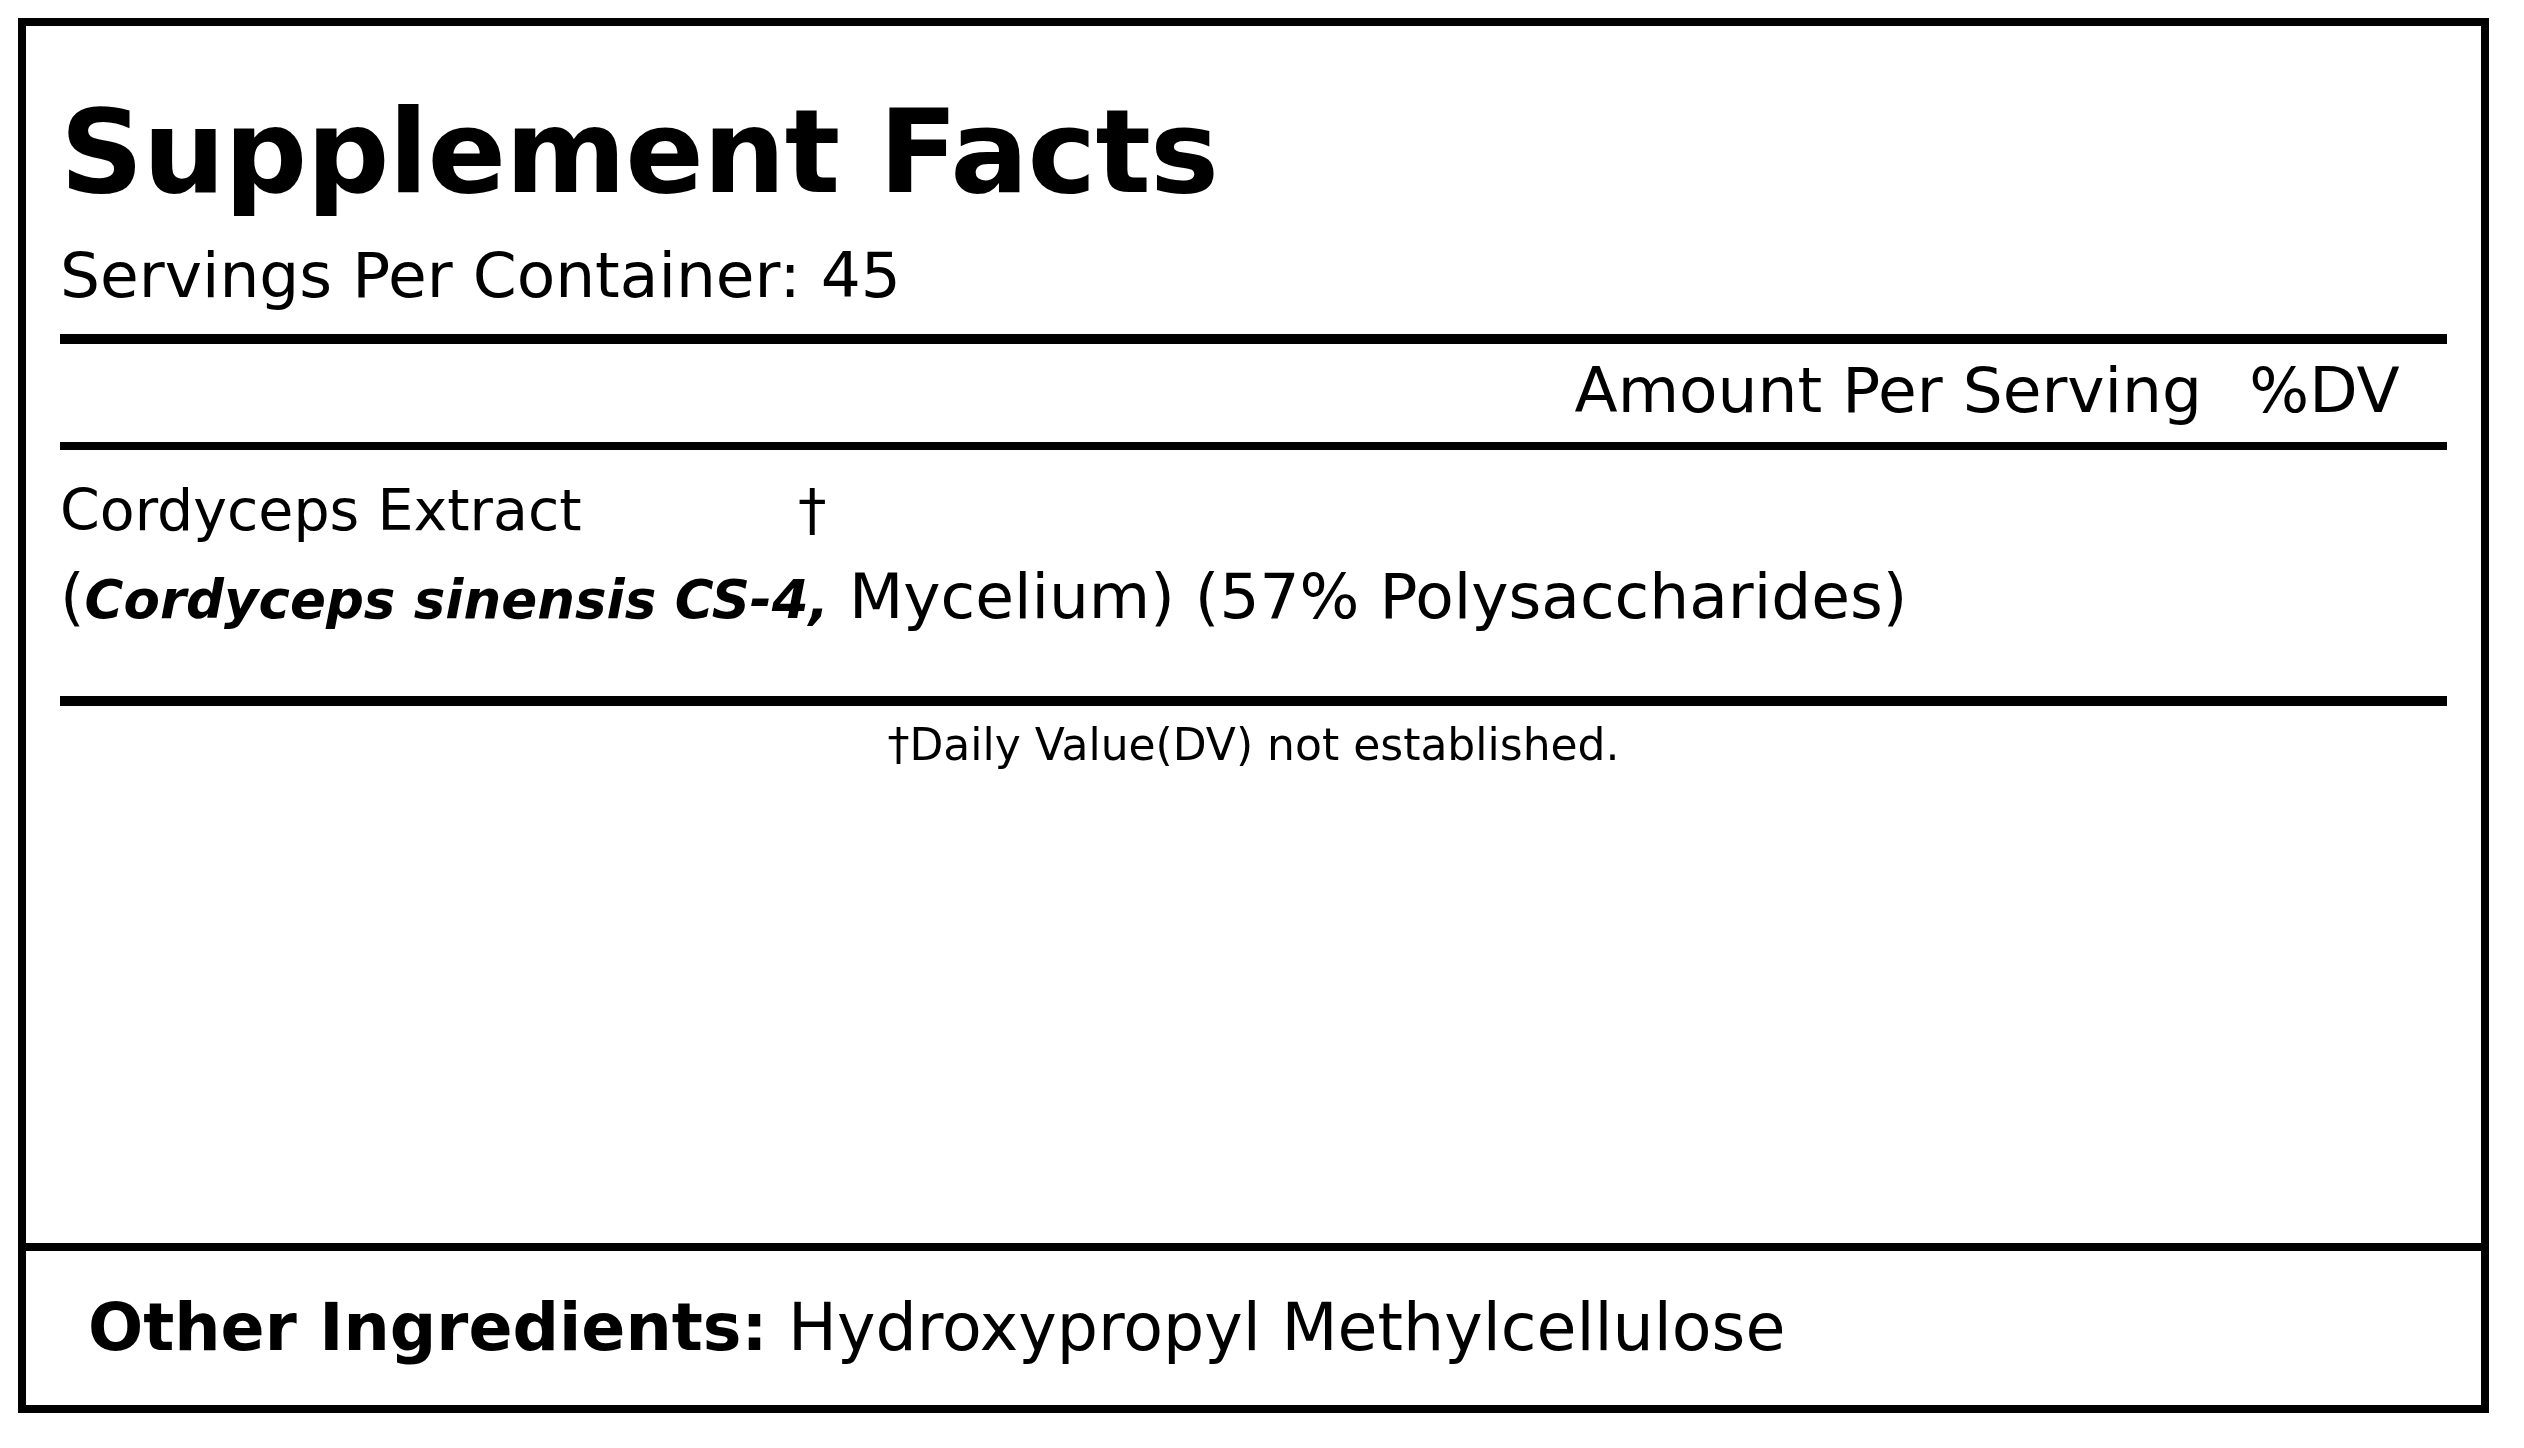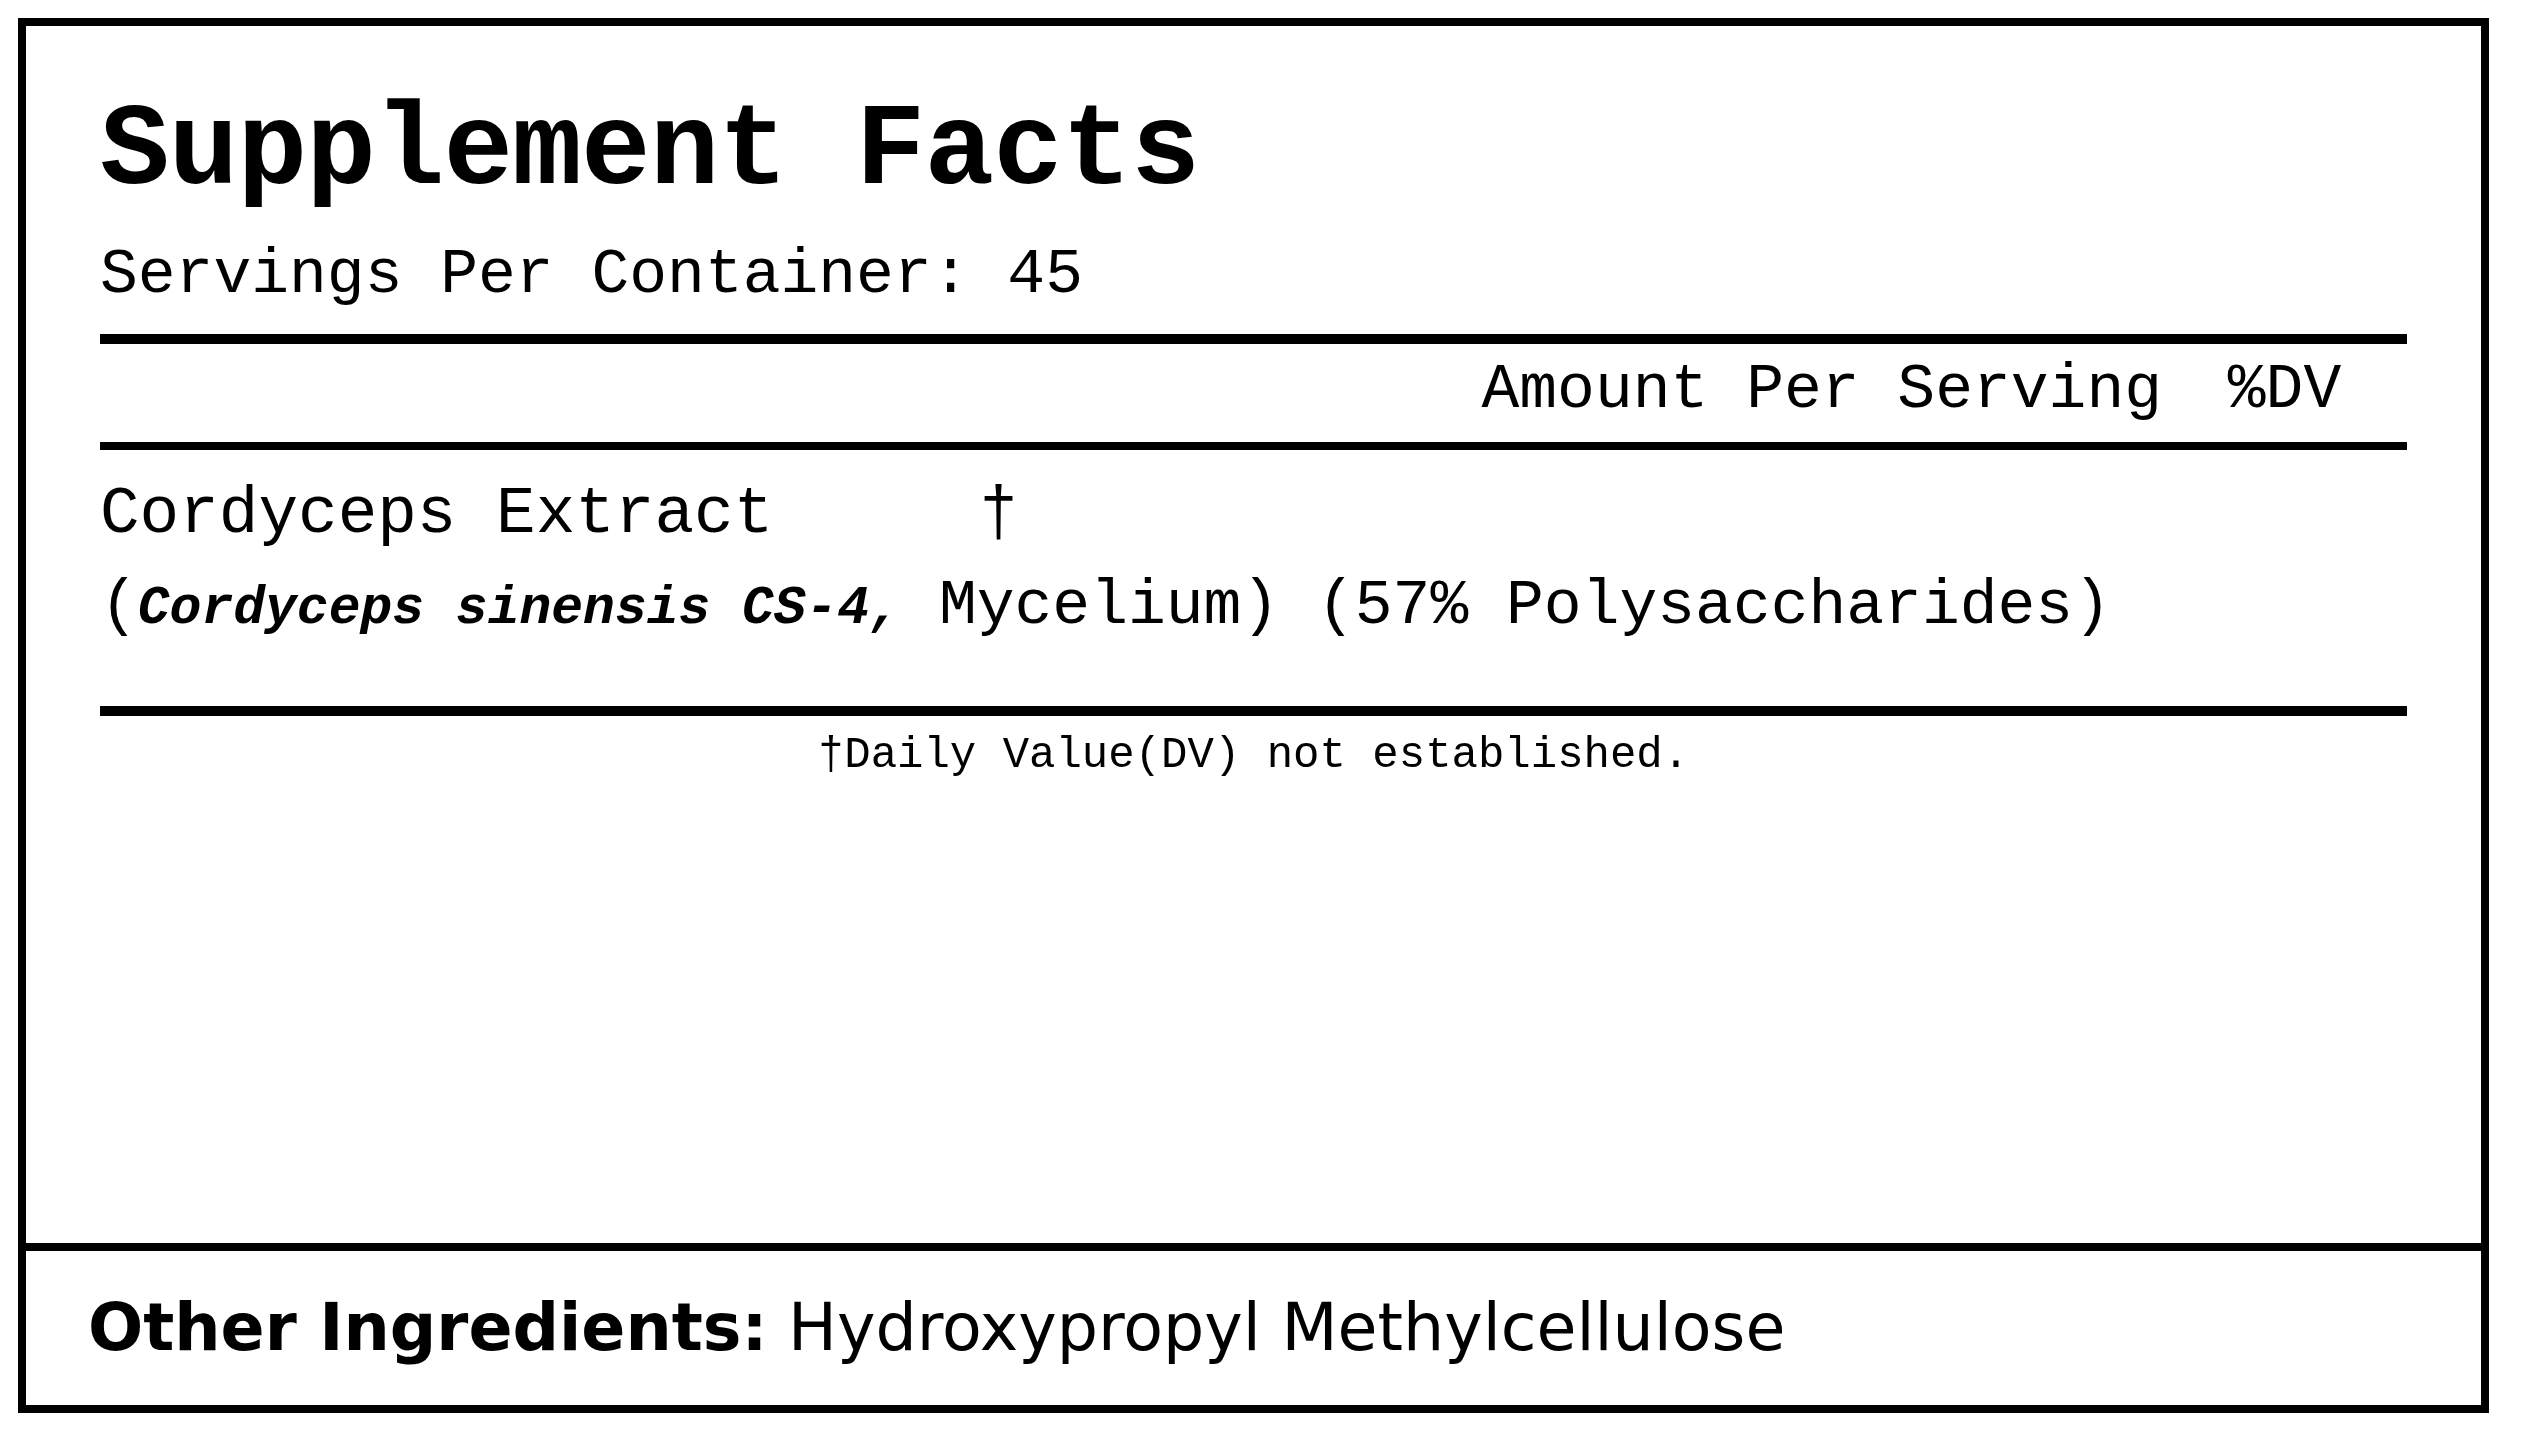--- a/index.html
+++ b/index.html
@@ -25,23 +25,22 @@
     background: #ffffff;
     box-sizing: border-box;
   }
 
   .inner {
     position: absolute;
     left: 0;
     top: 0;
     right: 0;
     bottom: 0;
-    padding: 0 74px;
+    padding: 0 34px;
     box-sizing: border-box;
-    font-family: Liberation Mono, monospace;
   }
 
   .title {
     font-size: 116px;
     font-weight: bold;
     letter-spacing: -0.9px;
     line-height: 1.0;
     margin-top: 68px;
     white-space: nowrap;
   }
@@ -89,21 +88,21 @@
     text-align: right;
   }
   .head-row .dv-head {
     width: 245px;
     text-align: center;
   }
 
   .ing-row {
     display: flex;
     align-items: flex-start;
-    font-size: 66px;
+    font-size: 57px;
     line-height: 1.1;
     margin-top: 29px;
     white-space: nowrap;
   }
   .ing-row .ing-name {
     flex: 0 0 auto;
   }
   .ing-row .ing-amount {
     flex: 1 1 auto;
     text-align: center;

